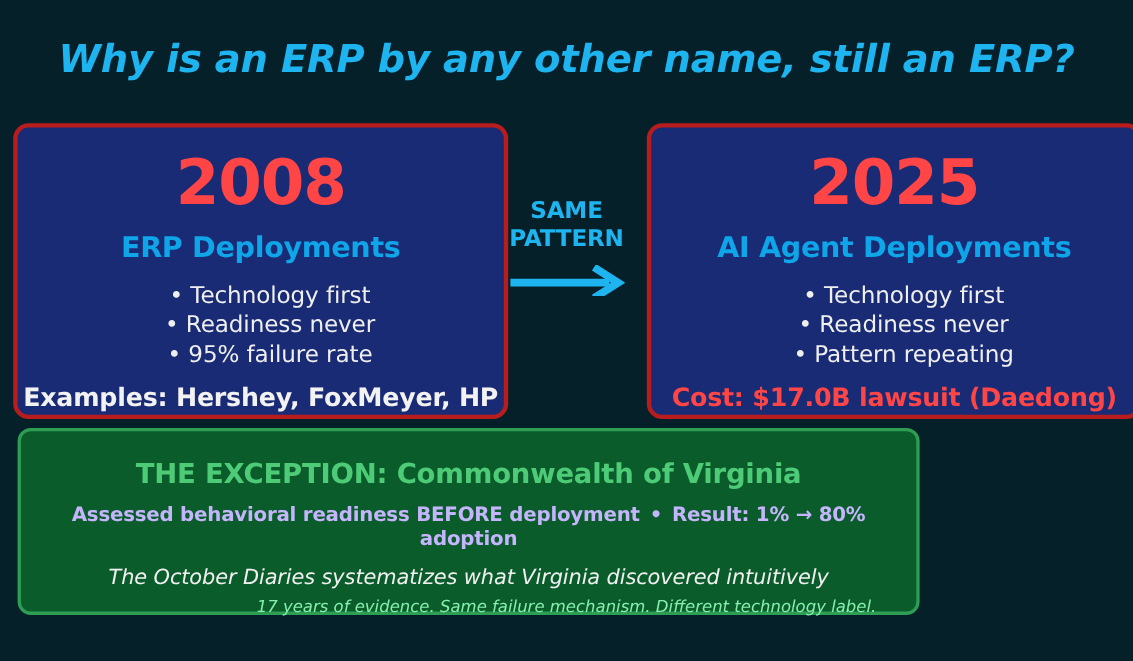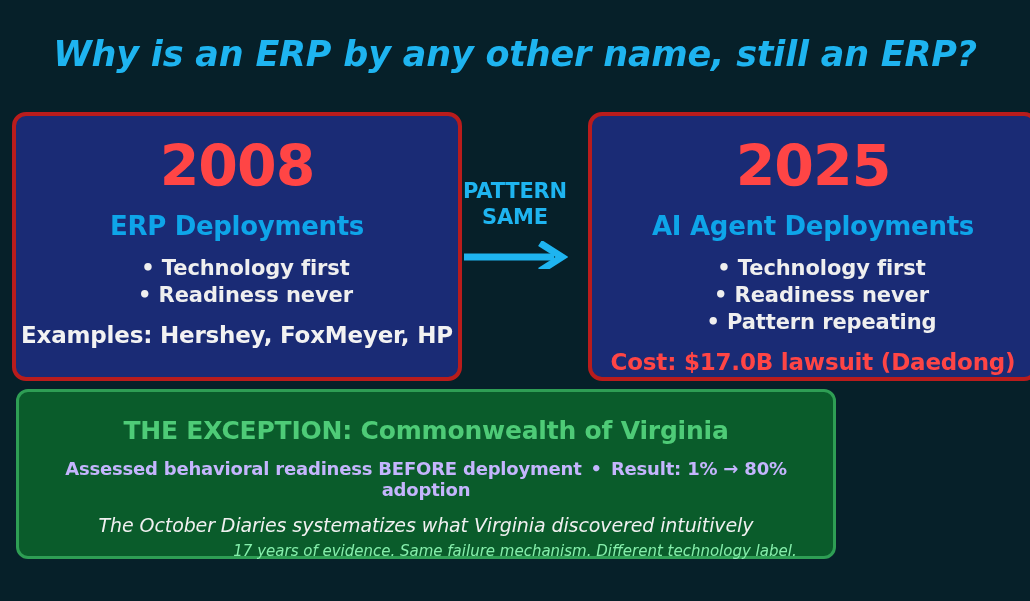--- a/index.html
+++ b/index.html
@@ -67,21 +67,21 @@
     font-weight: bold;
     margin-top: 16px;
     letter-spacing: -0.3px;
   }
   .card-bullets {
     margin-top: 14px;
   }
   .card-bullet {
     color: #EFEFEF;
     font-size: 21px;
-    font-weight: bold;
+    font-weight: normal;
     line-height: 27px;
     letter-spacing: -0.1px;
     padding-left: 17px;
   }
   .card-footnote {
     font-size: 23px;
     font-weight: bold;
     margin-top: 13px;
     letter-spacing: -0.2px;
   }
@@ -169,27 +169,28 @@
 <div id="slide">
 
   <div class="headline">Why is an ERP by any other name, still an ERP?</div>
 
   <div class="card left">
     <div class="card-year">2008</div>
     <div class="card-subtitle">ERP Deployments</div>
     <div class="card-bullets">
       <div class="card-bullet">• Technology first</div>
       <div class="card-bullet">• Readiness never</div>
+      <div class="card-bullet">• 95% failure rate</div>
     </div>
     <div class="card-footnote white">Examples: Hershey, FoxMeyer, HP</div>
   </div>
 
   <div class="connector">
+    <div class="connector-label">SAME</div>
     <div class="connector-label">PATTERN</div>
-    <div class="connector-label">SAME</div>
     <svg class="connector-arrow" viewBox="0 0 106 28">
       <line x1="2" y1="16" x2="92" y2="16" stroke="#1EB4F0" stroke-width="7" stroke-linecap="butt"></line>
       <polyline points="78,2 100,16 78,30" fill="none" stroke="#1EB4F0" stroke-width="7" stroke-linecap="butt" stroke-linejoin="miter"></polyline>
     </svg>
   </div>
 
   <div class="card right">
     <div class="card-year">2025</div>
     <div class="card-subtitle">AI Agent Deployments</div>
     <div class="card-bullets">

